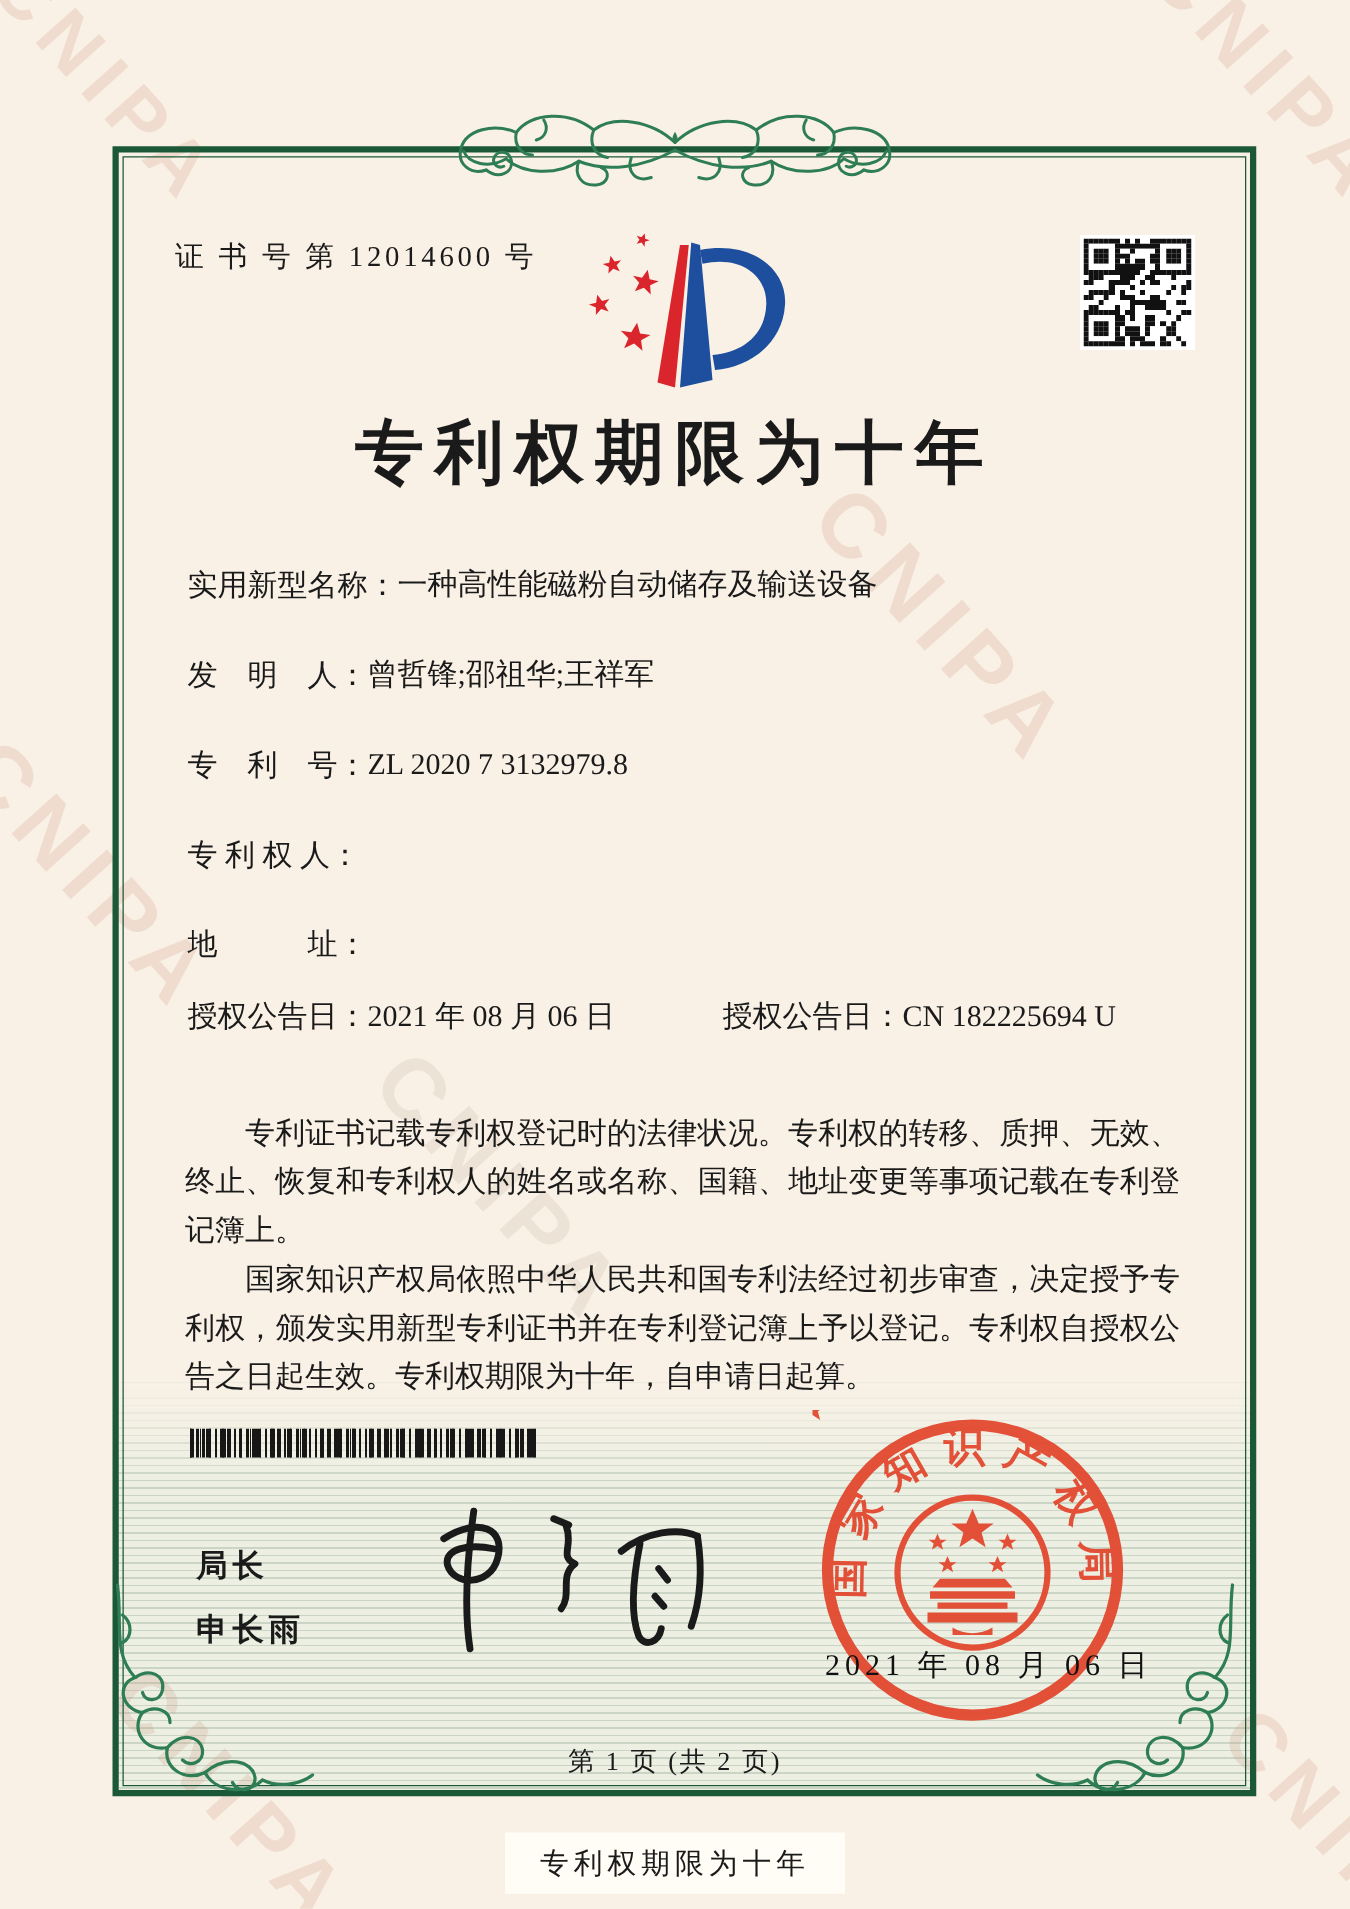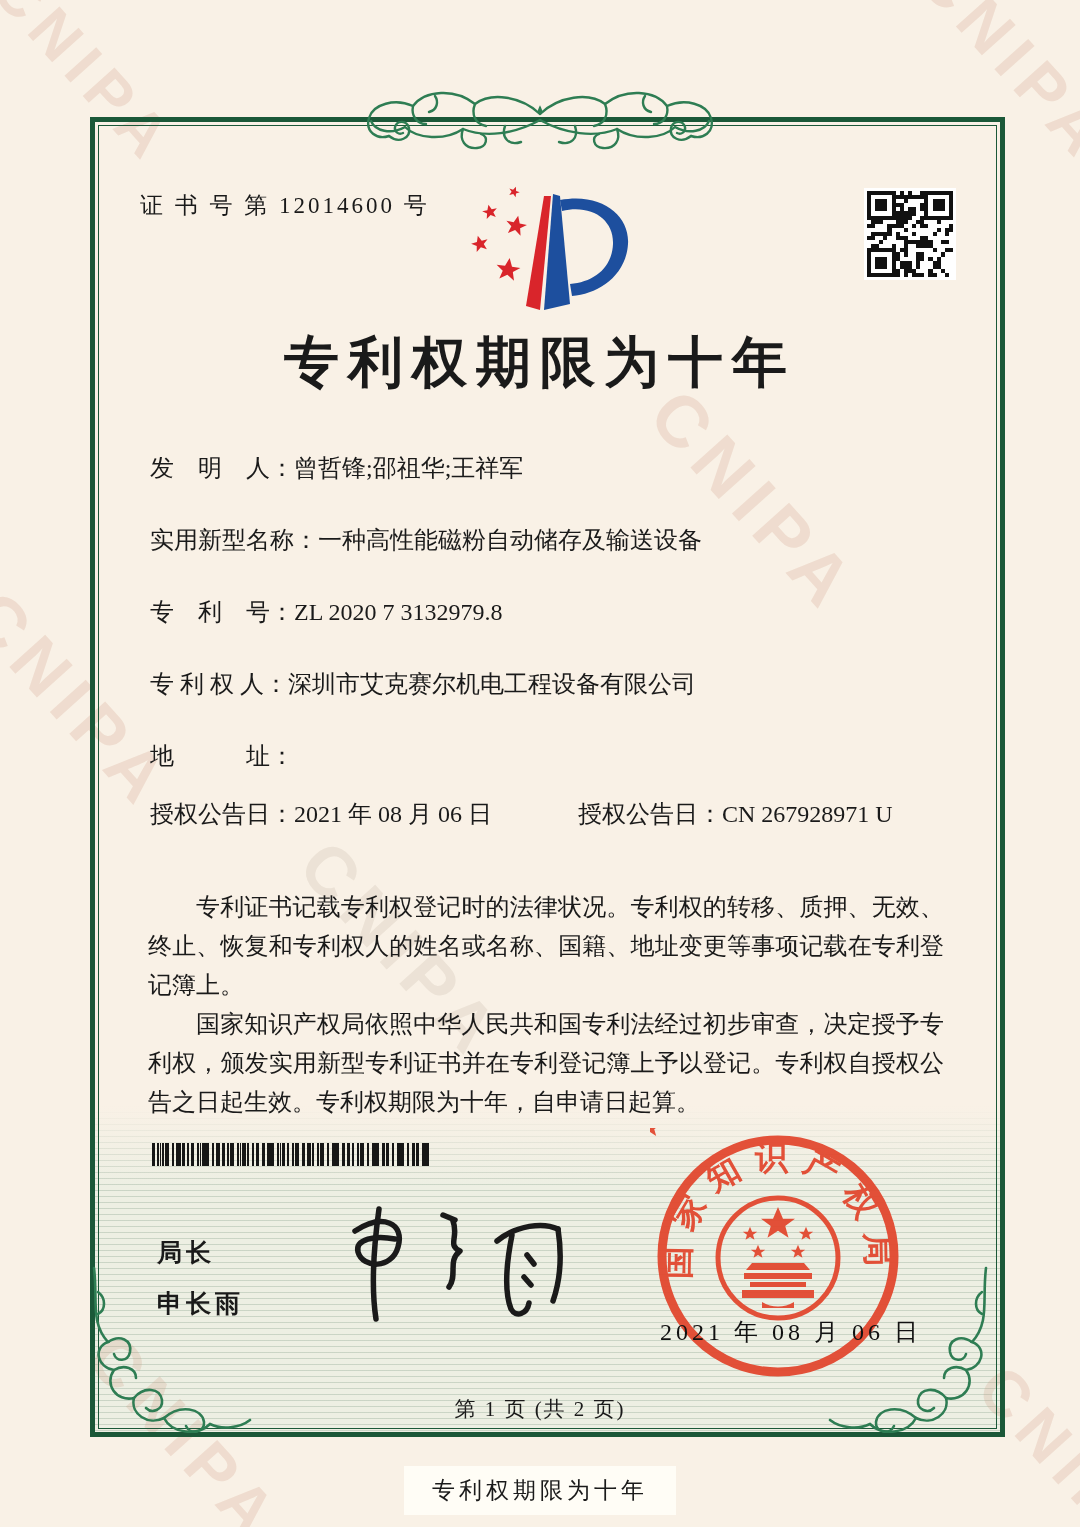--- a/index.html
+++ b/index.html
@@ -566,41 +566,40 @@
     <div style="background: rgb(255, 255, 255);"></div>
     <div style="background: rgb(255, 255, 255);"></div>
     <div style="background: rgb(17, 17, 17);"></div>
     <div style="background: rgb(255, 255, 255);"></div>
   </div>
 
 <div class="abs title">专利权期限为十年</div>
 
 <div class="abs fields">
   <div class="frow">
+    <span class="flabel">实用新型名称：</span>
+    <span class="fvalue">一种高性能磁粉自动储存及输送设备</span>
+  </div>
+  <div class="frow">
     <span class="flabel">发　明　人：</span>
     <span class="fvalue">曾哲锋;邵祖华;王祥军</span>
-  </div>
-  <div class="frow">
-    <span class="flabel">实用新型名称：</span>
-    <span class="fvalue">一种高性能磁粉自动储存及输送设备</span>
   </div>
   <div class="frow">
     <span class="flabel">专　利　号：</span>
     <span class="fvalue">ZL 2020 7 3132979.8</span>
   </div>
   <div class="frow">
     <span class="flabel">专 利 权 人：</span>
-    <span class="fvalue">深圳市艾克赛尔机电工程设备有限公司</span>
   </div>
   <div class="frow" style="margin-bottom:26px;">
     <span class="flabel">地　　　址：</span>
   </div>
   <div class="frow grantrow">
     <span class="pair1"><span>授权公告日：</span><span>2021 年 08 月 06 日</span></span>
-    <span><span>授权公告日：</span><span>CN 267928971 U</span></span>
+    <span><span>授权公告日：</span><span>CN 182225694 U</span></span>
   </div>
 </div>
 
 <div class="abs paras">
   <p>专利证书记载专利权登记时的法律状况。专利权的转移、质押、无效、终止、恢复和专利权人的姓名或名称、国籍、地址变更等事项记载在专利登记簿上。</p>
   <p>国家知识产权局依照中华人民共和国专利法经过初步审查，决定授予专利权，颁发实用新型专利证书并在专利登记簿上予以登记。专利权自授权公告之日起生效。专利权期限为十年，自申请日起算。</p>
 </div>
 
 <div class="abs barcode"></div>
 

